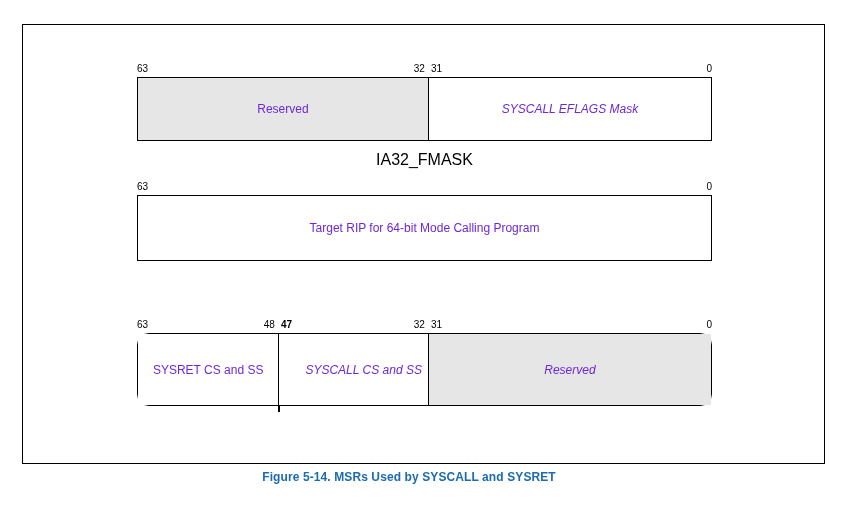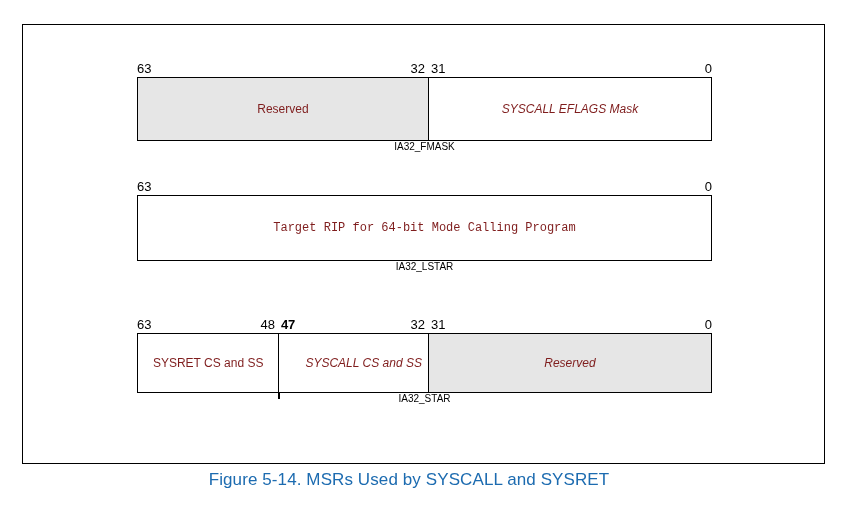--- a/index.html
+++ b/index.html
@@ -39,81 +39,81 @@
   #register-star  { top: 292px; }
 
   
   .bit-ruler {
     position: relative;
     height: 16px;
     width: 100%;
   }
   .bit-label {
     position: absolute;
-    font-size: 13px;
+    font-size: 10px;
     color: #000000;
     line-height: 16px;
     white-space: nowrap;
     bottom: 0;
   }
 
   
   .register-box {
     display: flex;
     border: 1.5px solid #000000;
     box-sizing: border-box;
     background: #ffffff;
     position: relative;
   }
   #register-fmask .register-box { height: 64px; }
   #register-lstar .register-box { height: 66px; }
-  #register-star  .register-box { height: 60px; }
+  #register-star  .register-box { height: 73px; border-radius: 12px; }
 
   .field {
     display: flex;
     align-items: center;
     justify-content: center;
     box-sizing: border-box;
     font-size: 12px;
-    color: #7f1d1d;
+    color: #6d28d9;
     text-align: right;
     overflow: hidden;
     white-space: nowrap;
   }
   .field.reserved { background: #e6e6e6; }
   .field.plain    { background: #ffffff; }
   .field.div-left { border-left: 1.5px solid #000000; font-style: italic; }
 
   
   .divider-overshoot {
     position: absolute;
     width: 1.5px;
     background: #000000;
     height: 7px;
     bottom: -7px;
   }
 
   
   .register-name {
     text-align: center;
-    font-size: 10px;
+    font-size: 16px;
     color: #000000;
-    margin-top: 0;
+    margin-top: 10px;
     white-space: nowrap;
   }
 
   
   #figure-caption {
     position: absolute;
     left: 0;
     top: 470px;
     width: 818px;
     text-align: center;
-    font-size: 17px;
-    font-weight: normal;
+    font-size: 12px;
+    font-weight: bold;
     color: #1c6bb0;
     letter-spacing: 0.1px;
     white-space: nowrap;
   }
 </style>
 </head>
 <body>
 
 <div id="figure-frame">
 
@@ -130,38 +130,36 @@
     </div>
     <div class="register-name">IA32_FMASK</div>
   </div>
 
   <div class="register-group" id="register-lstar">
     <div class="bit-ruler">
       <span class="bit-label" style="left:0;">63</span>
       <span class="bit-label" style="right:0;">0</span>
     </div>
     <div class="register-box">
-      <div class="field plain" style="width:100%;font-family:Liberation Mono, monospace;">Target RIP for 64-bit Mode Calling Program</div>
+      <div class="field plain" style="width:100%;">Target RIP for 64-bit Mode Calling Program</div>
     </div>
-    <div class="register-name">IA32_LSTAR</div>
   </div>
 
   <div class="register-group" id="register-star">
     <div class="bit-ruler">
       <span class="bit-label" style="left:0;">63</span>
       <span class="bit-label" style="left:24.5%;transform:translateX(-100%);padding-right:3px;">48</span>
       <span class="bit-label" style="left:24.5%;padding-left:3px;font-weight:bold;">47</span>
       <span class="bit-label" style="left:50.6%;transform:translateX(-100%);padding-right:3px;">32</span>
       <span class="bit-label" style="left:50.6%;padding-left:3px;">31</span>
       <span class="bit-label" style="right:0;">0</span>
     </div>
     <div class="register-box">
       <div class="field plain" style="width:24.5%;">SYSRET CS and SS</div>
       <div class="field plain div-left" style="width:26.1%;padding-left:20px;">SYSCALL CS and SS</div>
       <div class="field reserved div-left" style="width:49.4%;">Reserved</div>
       <span class="divider-overshoot" style="left:24.5%;"></span>
     </div>
-    <div class="register-name">IA32_STAR</div>
   </div>
 
 </div>
 
 <div id="figure-caption">Figure 5-14.  MSRs Used by SYSCALL and SYSRET</div>
 
 </body></html>

